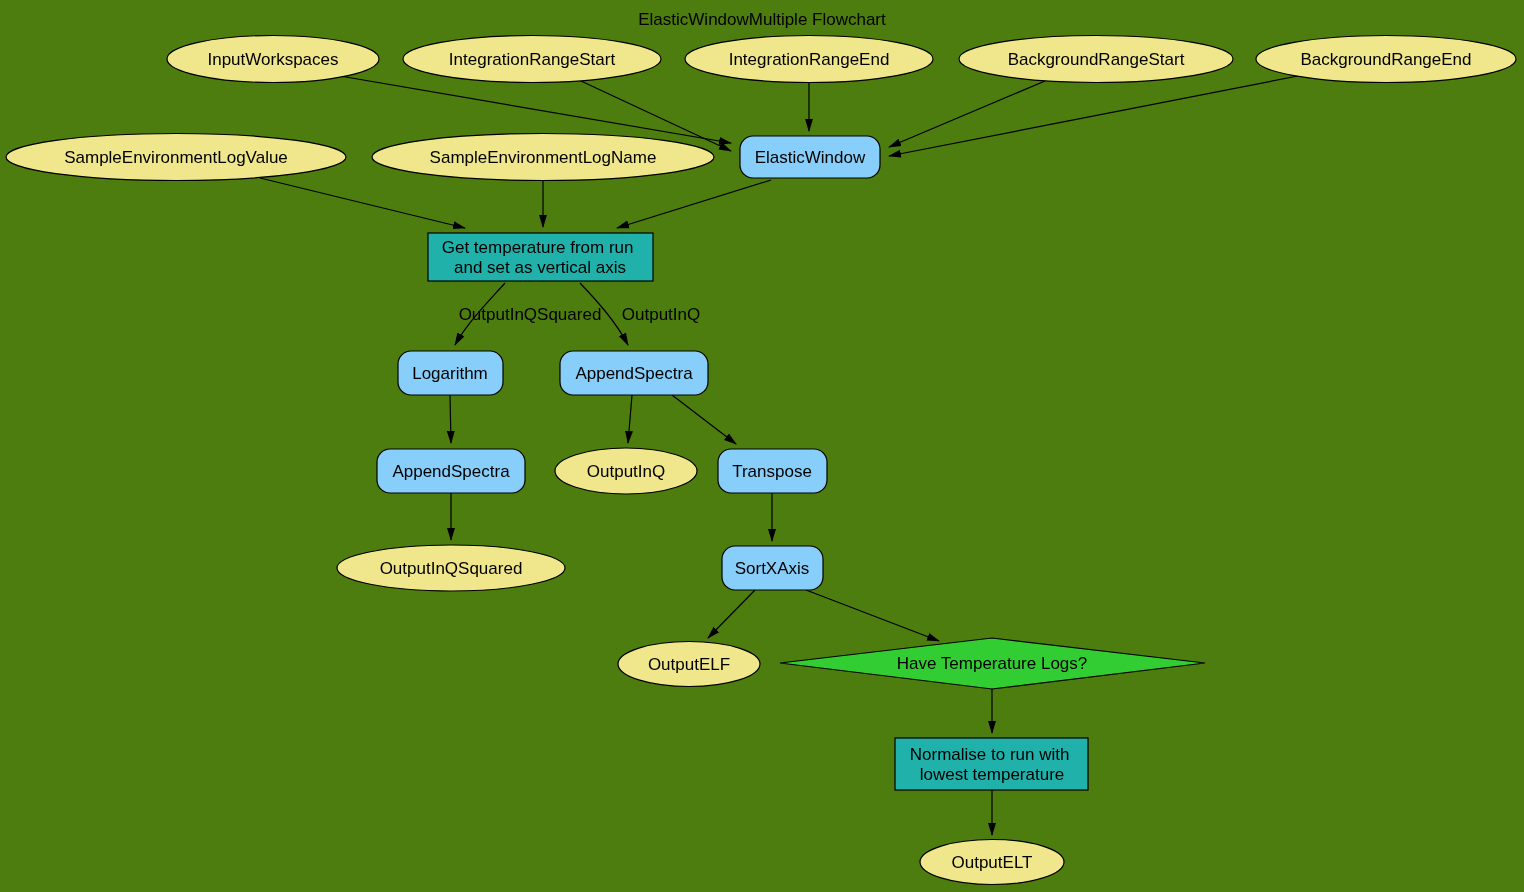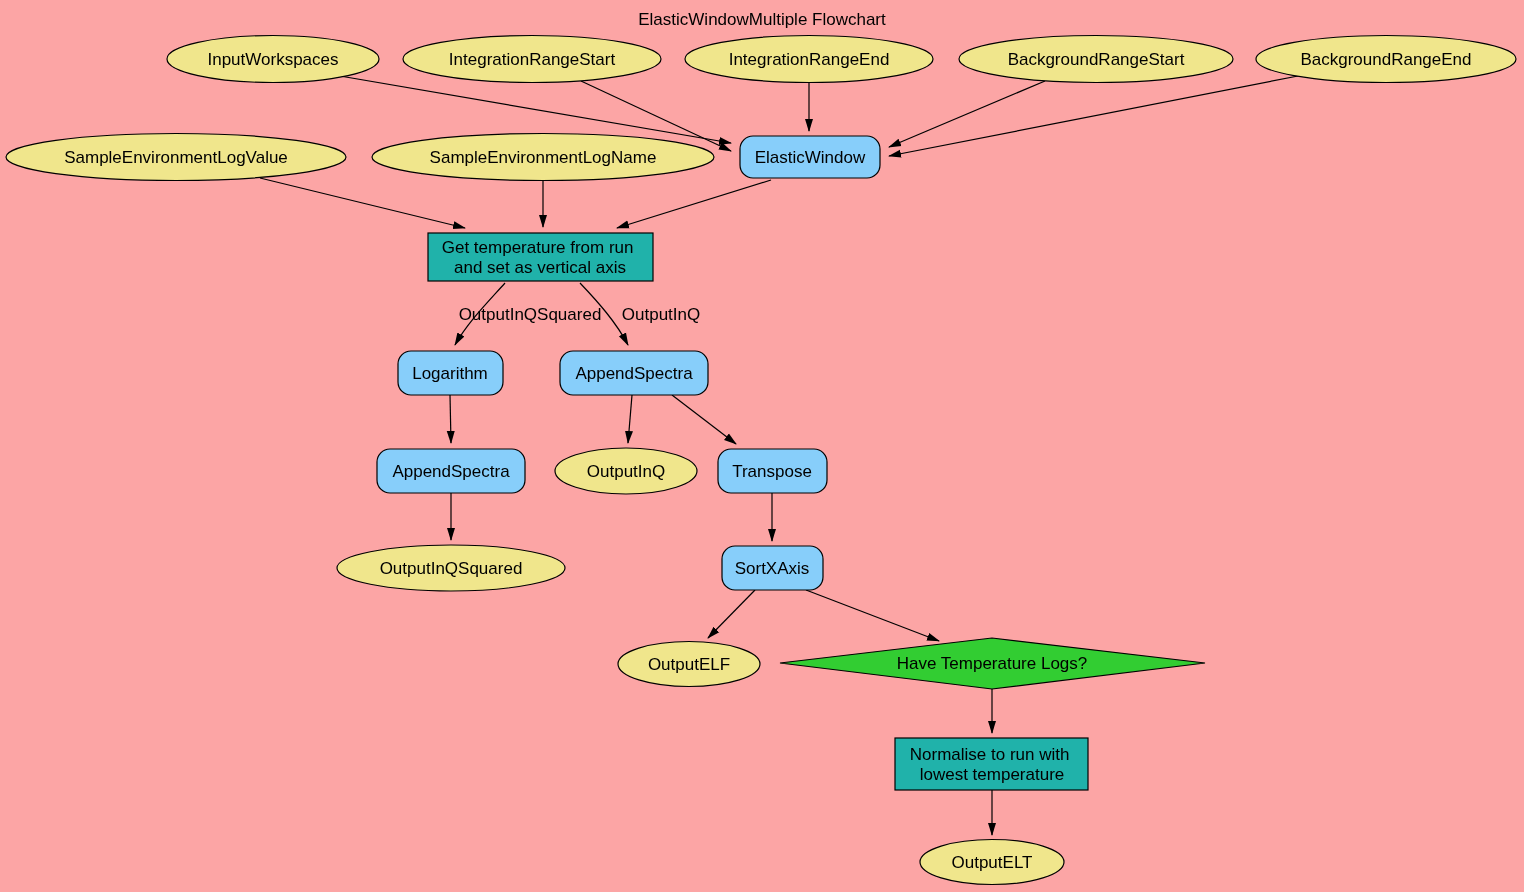--- a/index.html
+++ b/index.html
@@ -1,20 +1,20 @@
 <!DOCTYPE html>
 <html><head>
 <meta charset="utf-8">
 <style>
   html, body { margin: 0; padding: 0; background: #FFFFFF; }
   .canvas {
     position: relative;
     width: 1524px;
     height: 892px;
-    background: #fca5a5;
+    background: #4d7c0f;
     font-family: "Liberation Sans", sans-serif;
   }
   svg text {
     font-family: "Liberation Sans", sans-serif;
     font-size: 17px;
     fill: #000000;
   }
   .lbl { text-anchor: middle; dominant-baseline: central; }
   .param    { fill: #F0E68C; stroke: #000000; stroke-width: 1.2; }
   .algo     { fill: #87CEFA; stroke: #000000; stroke-width: 1.2; }

